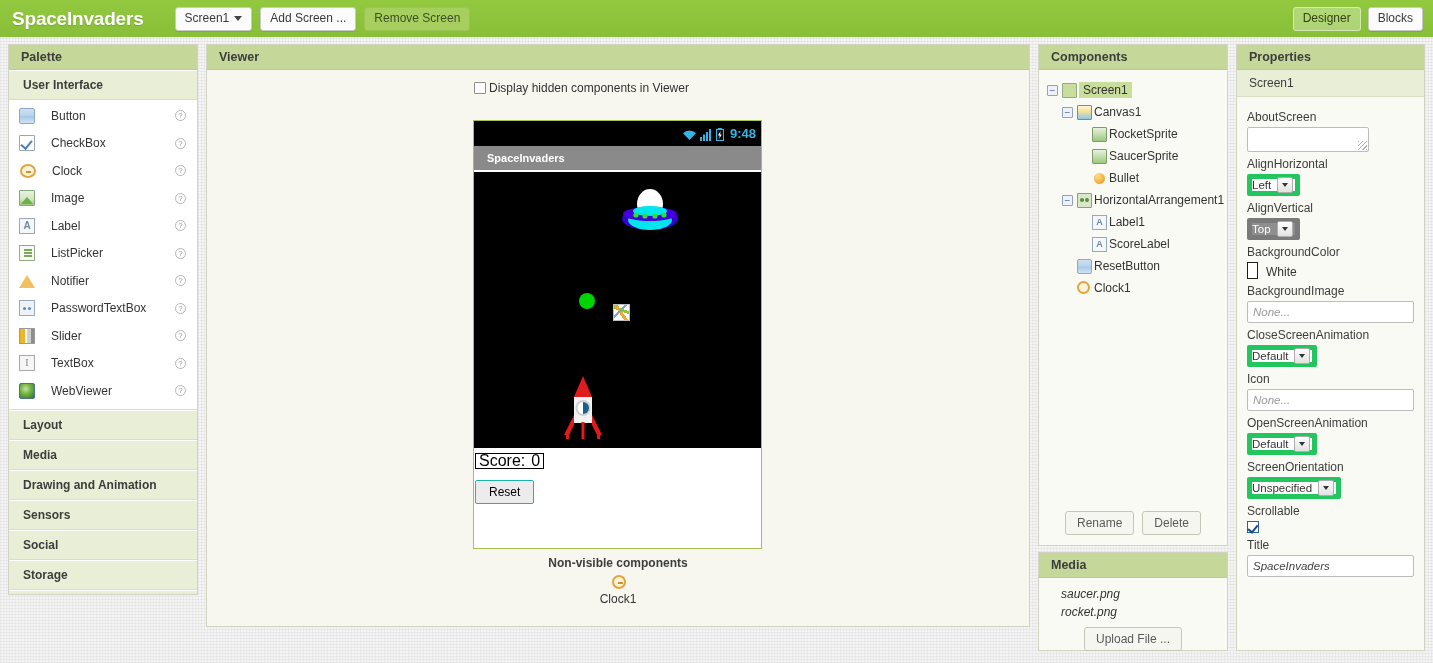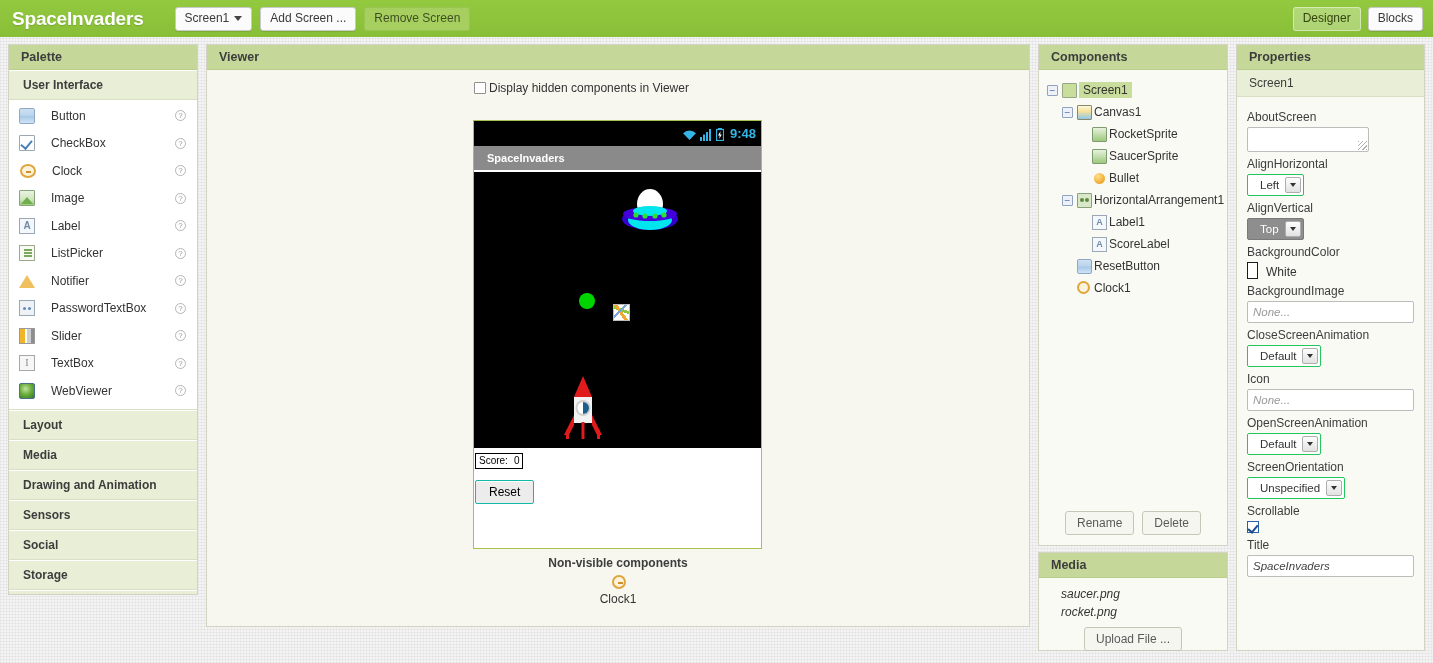--- a/index.html
+++ b/index.html
@@ -117,21 +117,21 @@
   }
   .statusicons { display:flex; align-items:flex-end; gap:3px; }
   .clock-txt { color:#33b5e5; font-size:13px; font-weight:bold; margin-left:3px; letter-spacing:0; }
   .phone-title {
     height: 26px; background:#8a8a8a; color:#fff; font-size:11px; font-weight:bold;
     display:flex; align-items:center; padding-left:13px;
     border-bottom: 2px solid #ffffff;
   }
   .canvas-area { position:relative; height: 276px; background:#000; width: 287px; }
   .score-row { border:1px solid #000; display:inline-flex; align-items:center; height:16px; margin: 5px 0 0 1px; background:#fff;}
-  .score-row span { font-size:10px; color:#000; padding: 0 3px; line-height: 14px; }
+  .score-row span { font-size:16px; color:#000; padding: 0 3px; line-height: 14px; }
   .rst {
     margin: 11px 0 0 1px;
     font-size:12px; padding: 4px 13px; background:#ececec;
     border:1px solid #14b8a6; border-radius:2px; color:#000; cursor:pointer;
     box-shadow: inset 0 1px 0 #fff;
   }
   .nonvis-title { position:absolute; left:0; right:0; top: 486px; text-align:center; font-weight:bold; font-size:12px; color:#3d3d3d;}
   .nonvis-item { position:absolute; left:0; right:0; top: 504px; text-align:center; font-size:12px; color:#333;}
   .nonvis-item .lbl { display:block; margin-top:3px; }
 
@@ -198,21 +198,21 @@
   .ptextarea {
     width: 122px; height: 25px; background:#fff; border:1px solid #bdbdbd; border-radius:2px;
     position:relative;
   }
   .ptextarea::after {
     content:""; position:absolute; right:1px; bottom:1px; width:9px; height:9px;
     background: repeating-linear-gradient(135deg, #b0b0b0 0 1px, transparent 1px 3px);
   }
   .psel {
     display:inline-flex; align-items:center; height: 22px;
-    background:#fff; border:1px solid #22c55e; border-radius:2px; padding-left:12px;
+    background:#fff; border:5px solid #22c55e; border-radius:2px; padding-left:0;
     font-size:11.5px; color:#333;
   }
   .psel.active { background:#8e8e8e; color:#fff; border-color:#7a7a7a; }
   .psel .arrowbox {
     width:16px; height:16px; margin: 0 2px 0 6px;
     background: linear-gradient(to bottom,#fdfdfd,#e2e2e2);
     border:1px solid #aeaeae; border-radius:2px;
     display:flex; align-items:center; justify-content:center;
   }
   .psel .arrowbox i { width:0;height:0;border-left:3.5px solid transparent;border-right:3.5px solid transparent;border-top:4.5px solid #333; display:block;}

